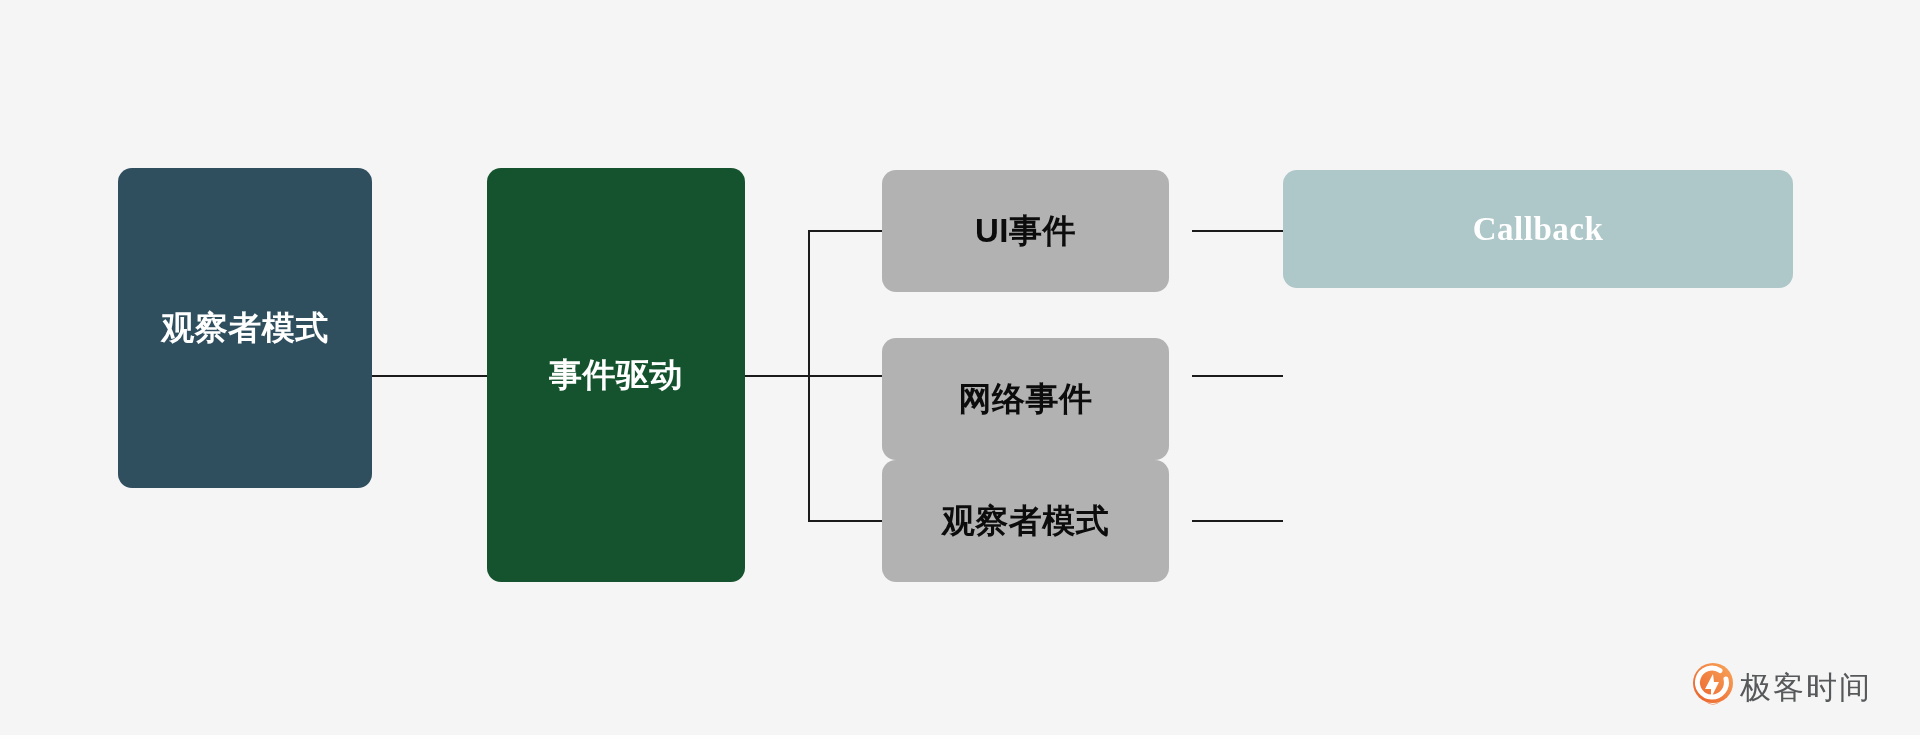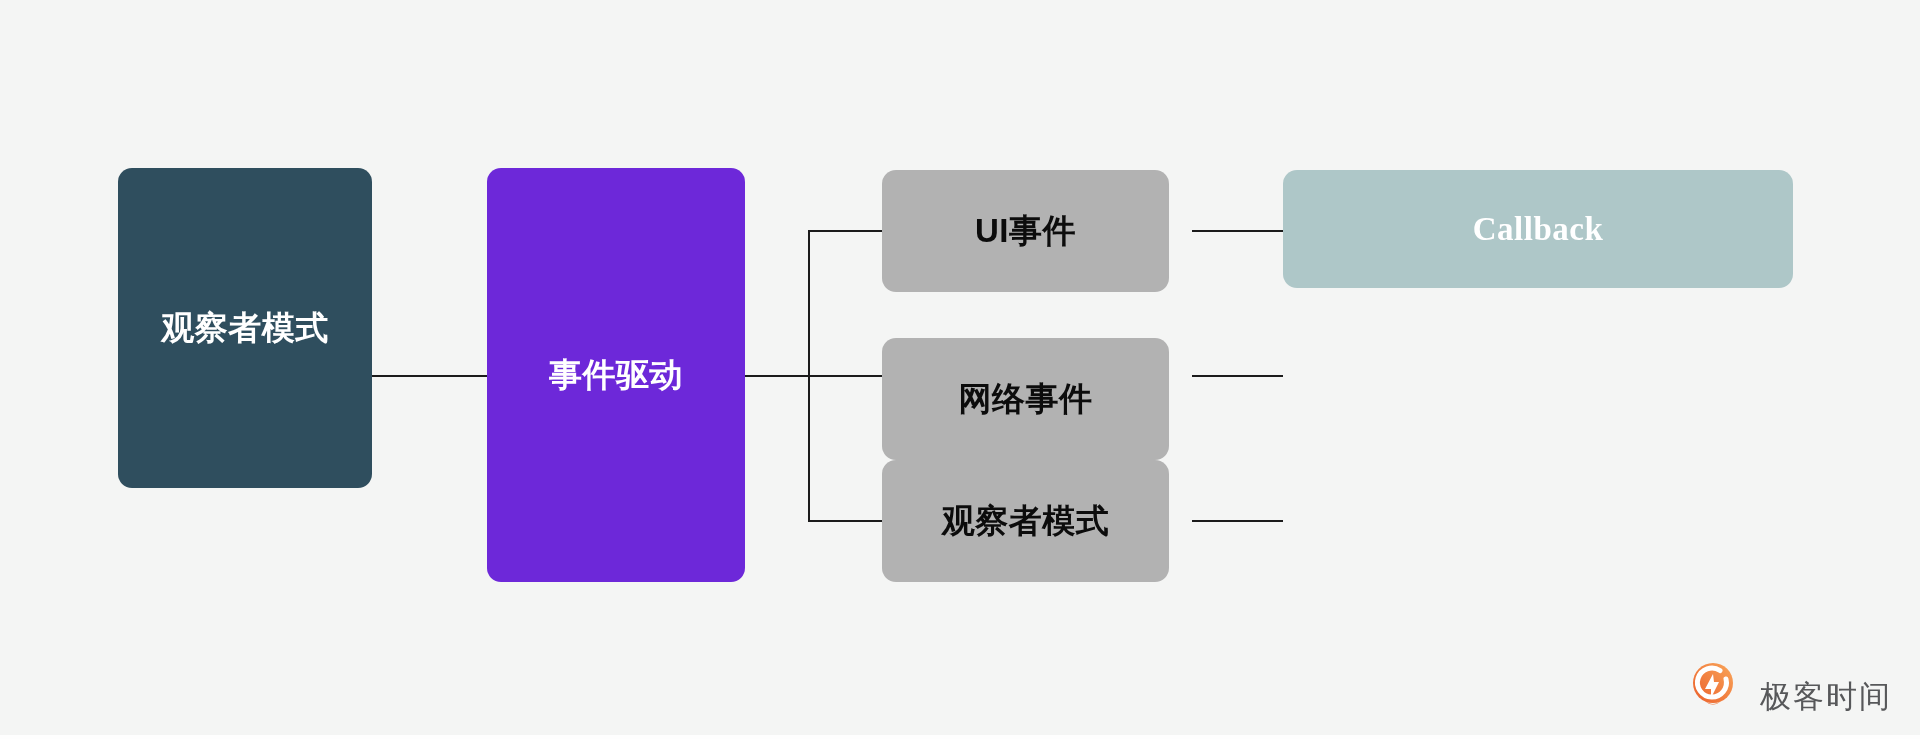--- a/index.html
+++ b/index.html
@@ -67,22 +67,22 @@
   
   .link-right-0   { left: 1192px; top: 230px; width: 91px; }
   .link-right-1   { left: 1192px; top: 375px; width: 91px; }
   .link-right-2   { left: 1192px; top: 520px; width: 91px; }
 
   .brand {
     position: absolute;
     left: 1690px;
     top: 662px;
     display: flex;
-    align-items: flex-end;
-    gap: 24px;
+    align-items: center;
+    gap: 4px;
   }
   .brand-text {
     font-size: 31px;
     letter-spacing: 2px;
     color: #57585a;
     font-weight: 400;
     line-height: 1;
   }
   .bottom-strip {
     position: absolute;
@@ -102,21 +102,21 @@
   <div class="connector h branch-top"></div>
   <div class="connector h branch-bottom"></div>
   <div class="connector h link-right-0"></div>
   <div class="connector h link-right-1"></div>
   <div class="connector h link-right-2"></div>
 
   <div class="node node-root" style="background:#2f4e5e">
     <span>观察者模式</span>
   </div>
 
-  <div class="node node-l2" style="background:#6d28d9">
+  <div class="node node-l2" style="background:#14532d">
     <span>事件驱动</span>
   </div>
 
   <div class="node node-event row-0" style="background:#b2b2b2">
     <span>UI事件</span>
   </div>
   <div class="node node-event row-1" style="background:#b2b2b2">
     <span>网络事件</span>
   </div>
   <div class="node node-event row-2" style="background:#b2b2b2">

